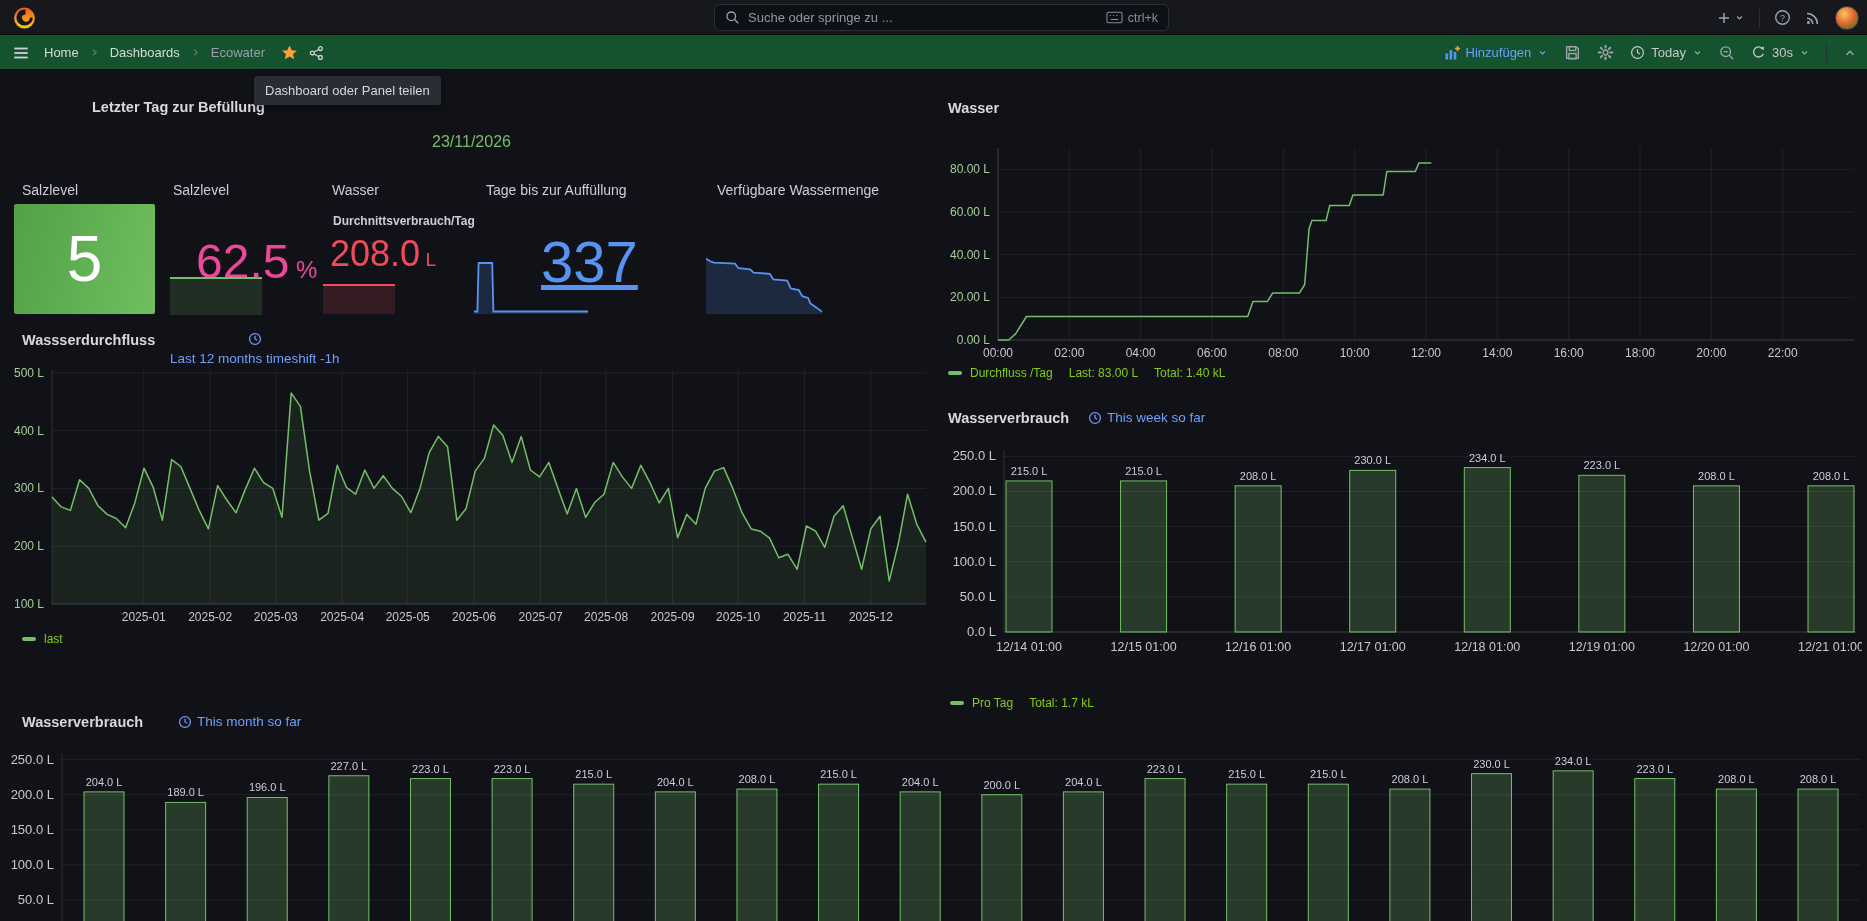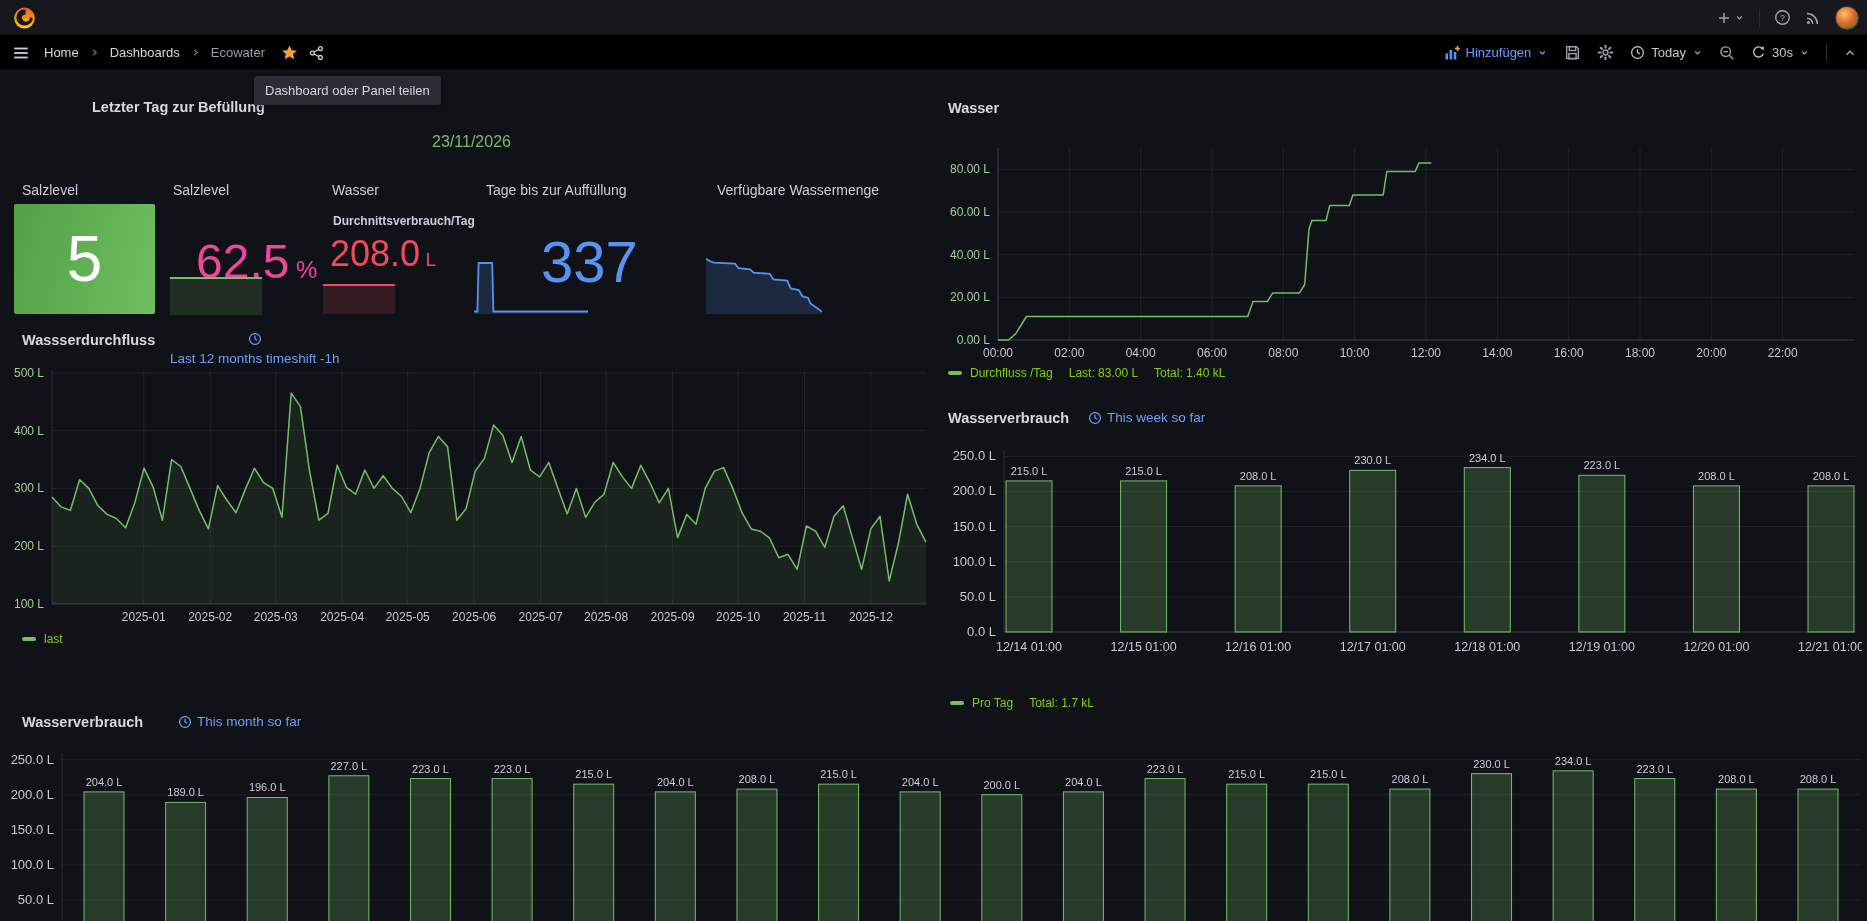--- a/index.html
+++ b/index.html
@@ -2,21 +2,21 @@
 <html><head>
 <meta charset="utf-8">
 <style>
   * { margin:0; padding:0; box-sizing:border-box; }
   html,body { background:#0f1014; }
   body { font-family:"Liberation Sans","DejaVu Sans",sans-serif; overflow:hidden; }
   .app { position:relative; width:1867px; height:921px; background:#111217; overflow:hidden; }
 
   
   .topbar { position:absolute; left:0; top:0; width:1867px; height:35px; background:#17181e; border-bottom:1px solid #0b0c0e; z-index:30; }
-  .toolbar { position:absolute; left:0; top:35px; width:1867px; height:35px; background:#000000; border-bottom:1px solid #0b0c0e; z-index:30;padding-left:44px; }
+  .toolbar { position:absolute; left:0; top:35px; width:1867px; height:35px; background:#14532d; border-bottom:1px solid #0b0c0e; z-index:30;padding-left:44px; }
   .logo { position:absolute; left:12px; top:5px; width:25px; height:25px; cursor:pointer; }
   .searchbox { position:absolute; left:714px; top:4px; width:455px; height:27px; background:#0f1015; border:1px solid #2c2e36; border-radius:6px; display:flex; align-items:center; padding:0 10px; gap:8px; color:#888b94; font-size:13px; cursor:text; }
   .searchbox .ph { flex:1; color:#9296a0; }
   .shortcut { display:flex; align-items:center; gap:5px; color:#8a8d96; font-size:12.5px; }
   .top-actions { position:absolute; right:8px; top:0; height:35px; display:flex; align-items:center; gap:14px; }
   .iconbtn { display:flex; align-items:center; justify-content:center; color:#9da2ab; cursor:pointer; }
   .vdivider { width:1px; height:18px; background:#2c2e36; }
   .avatar { width:24px; height:24px; border-radius:50%; background:radial-gradient(circle at 38% 32%, #ffc35c 0%, #e0662d 48%, #557233 85%, #3c5426 100%); border:1px solid #3a3d45; cursor:pointer; }
 
   .toolbar-left { position:absolute; left:12px; top:0; height:35px; display:flex; align-items:center; gap:10px; }
@@ -64,20 +64,39 @@
             <linearGradient id="glg" x1="0" y1="1" x2="0" y2="0">
           <stop offset="0" stop-color="#f2cc0c"></stop>
               <stop offset="1" stop-color="#f05a28"></stop>
         </linearGradient>
           </defs>
         <circle cx="12" cy="12.5" r="10" fill="url(#glg)"></circle>
         <path d="M12 5.5 a6.5 6.5 0 1 0 6.5 6.5 a5 5 0 0 1 -9.5 2.5 a4 4 0 0 1 3-6.5" fill="none" stroke="#17181e" stroke-width="2.6" stroke-linecap="round"></path>
       </svg>
     </div>
 
+    <div class="searchbox">
+      <span class="iconbtn">
+        <svg width="15" height="15" viewBox="0 0 16 16" fill="none" stroke="#9da2ab" stroke-width="1.4">
+            <circle cx="6.7" cy="6.7" r="4.6"></circle>
+            <line x1="10.2" y1="10.2" x2="14.2" y2="14.2"></line>
+          </svg>
+      </span>
+      <span class="ph">Suche oder springe zu ...</span>
+      <span class="shortcut">
+        <svg width="17" height="13" viewBox="0 0 18 13" fill="none" stroke="#8a8d96" stroke-width="1.1">
+            <rect x="1" y="1" width="16" height="11" rx="1.6"></rect>
+            <line x1="4" y1="4.4" x2="5.2" y2="4.4"></line>
+            <line x1="7.4" y1="4.4" x2="8.6" y2="4.4"></line>
+            <line x1="10.8" y1="4.4" x2="12" y2="4.4"></line>
+            <line x1="5" y1="8.6" x2="13" y2="8.6"></line>
+          </svg>
+        <span>ctrl+k</span>
+      </span>
+    </div>
 
     <div class="top-actions">
       <span class="iconbtn" style="gap:2px;">
         <svg width="16" height="16" viewBox="0 0 16 16" stroke="#9da2ab" stroke-width="1.5">
             <line x1="8" y1="3" x2="8" y2="13"></line>
             <line x1="3" y1="8" x2="13" y2="8"></line>
           </svg>
         <svg width="11" height="11" viewBox="0 0 16 16" fill="none" stroke="#9da2ab" stroke-width="1.8">
             <polyline points="4.5,6.5 8,10 11.5,6.5"></polyline>
           </svg>
@@ -229,21 +248,21 @@
 
   <div class="stat-title" style="left:332px; top:182px;">Wasser</div>
   <div class="stat-sub" style="left:333px; top:214px;">Durchnittsverbrauch/Tag</div>
   <div class="val v-red" style="left:330px; top:233px; font-size:36px;"><span>208.0</span><span class="unit" style="font-size:19px;"> </span><span class="unit" style="font-size:19px;">L</span></div>
   <div class="spark" style="left:323px; top:284px; width:72px; height:30px;"><svg width="72" height="30">
         <polygon points="0,30 0.0,1.0 72.0,1.0 72,30" fill="rgba(242,73,92,0.16)"></polygon>
         <polyline points="0.0,1.0 72.0,1.0" fill="none" stroke="#F2495C" stroke-width="1.8"></polyline>
       </svg></div>
 
   <div class="stat-title" style="left:486px; top:182px;">Tage bis zur Auffüllung</div>
-  <div class="val v-blue" style="left:541px; top:228px; font-size:58px;"><span>337</span></div>
+  <div class="val v-blue" style="left:541px; top:228px; font-size:58px;text-decoration:underline;"><span>337</span></div>
   <div class="spark" style="left:474px; top:262px; width:114px; height:52px;"><svg width="114" height="52">
         <polygon points="0,52 0.0,49.5 3.4,49.5 4.6,1.0 18.2,1.0 19.4,49.5 114.0,49.5 114,52" fill="rgba(87,148,242,0.18)"></polygon>
         <polyline points="0.0,49.5 3.4,49.5 4.6,1.0 18.2,1.0 19.4,49.5 114.0,49.5" fill="none" stroke="#5794F2" stroke-width="1.8"></polyline>
       </svg></div>
 
   <div class="stat-title" style="left:717px; top:182px;">Verfügbare Wassermenge</div>
   <div class="spark" style="left:706px; top:256px; width:116px; height:58px;"><svg width="116" height="58">
         <polygon points="0,58 0.0,2.7 4.6,5.5 8.1,6.6 29.0,7.7 32.5,12.2 44.1,13.3 47.6,16.7 63.8,17.8 67.3,23.4 81.2,24.5 84.7,32.4 92.8,34.0 96.3,40.2 102.1,41.9 104.4,47.5 110.2,51.4 116.0,55.9 116,58" fill="rgba(87,148,242,0.18)"></polygon>
         <polyline points="0.0,2.7 4.6,5.5 8.1,6.6 29.0,7.7 32.5,12.2 44.1,13.3 47.6,16.7 63.8,17.8 67.3,23.4 81.2,24.5 84.7,32.4 92.8,34.0 96.3,40.2 102.1,41.9 104.4,47.5 110.2,51.4 116.0,55.9" fill="none" stroke="#5794F2" stroke-width="1.8"></polyline>
       </svg></div>

